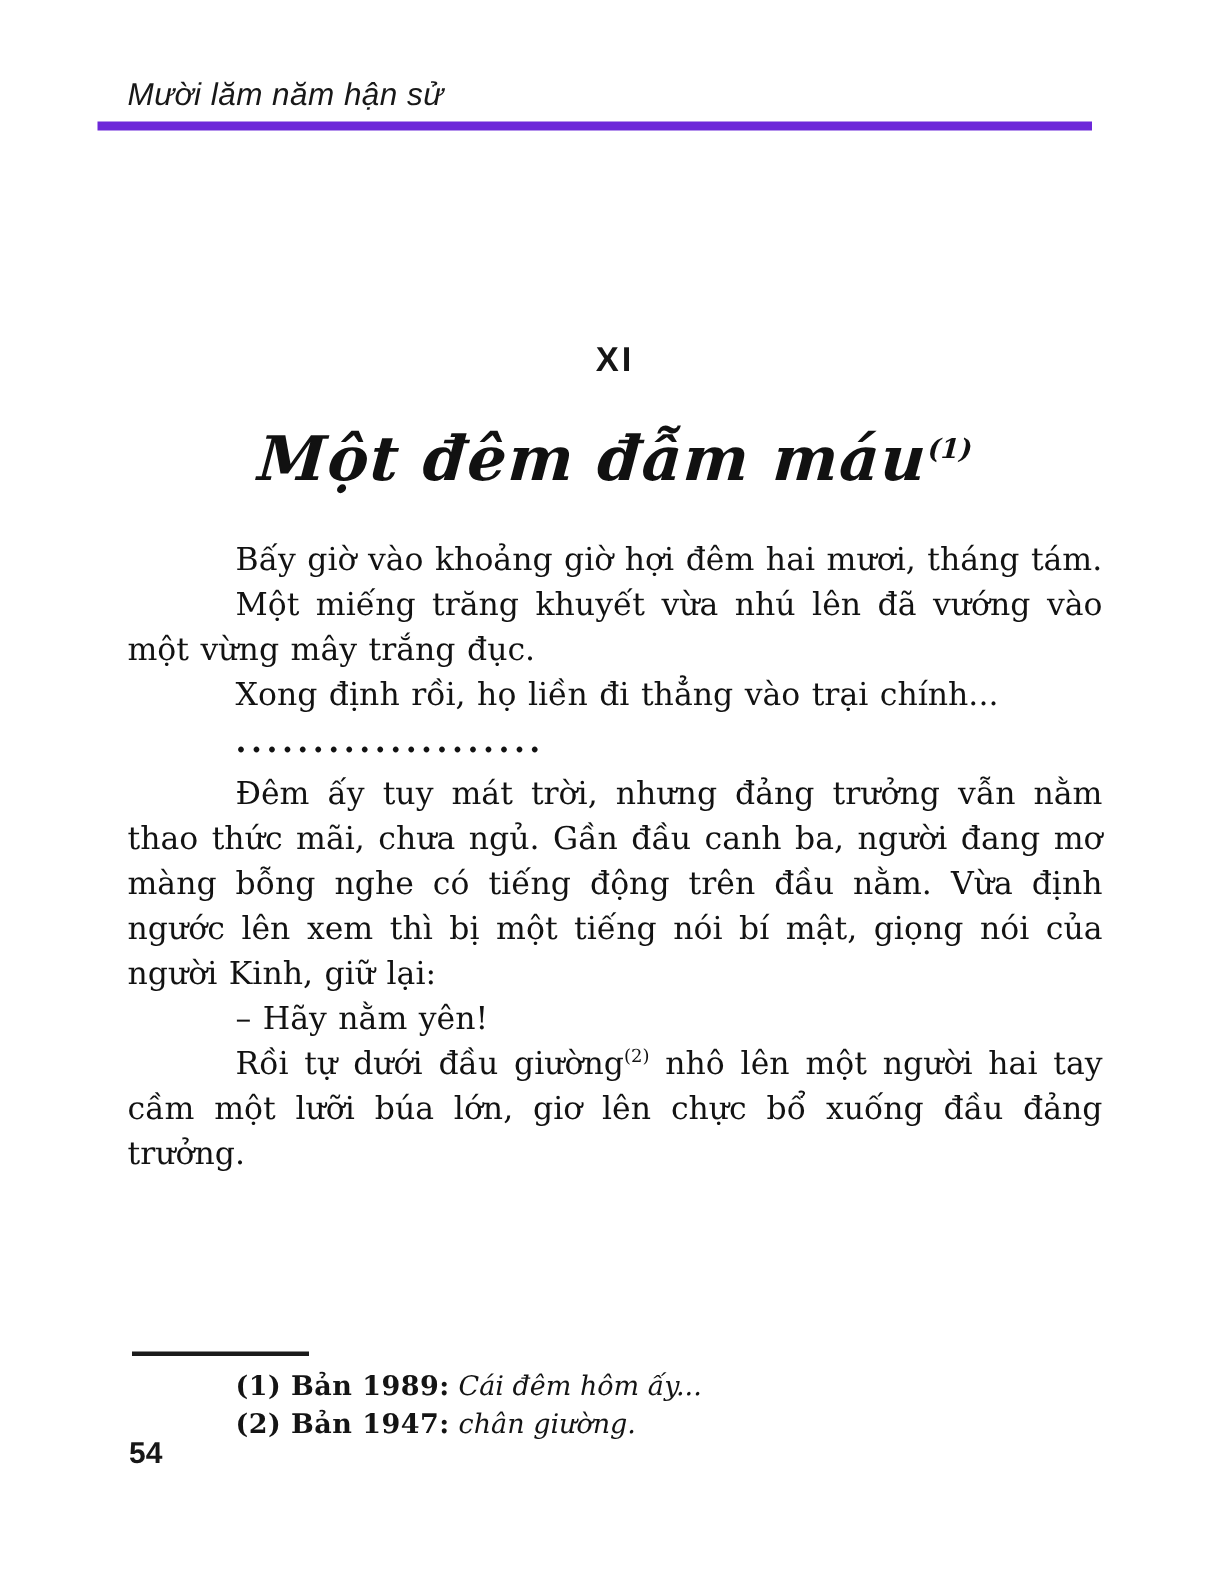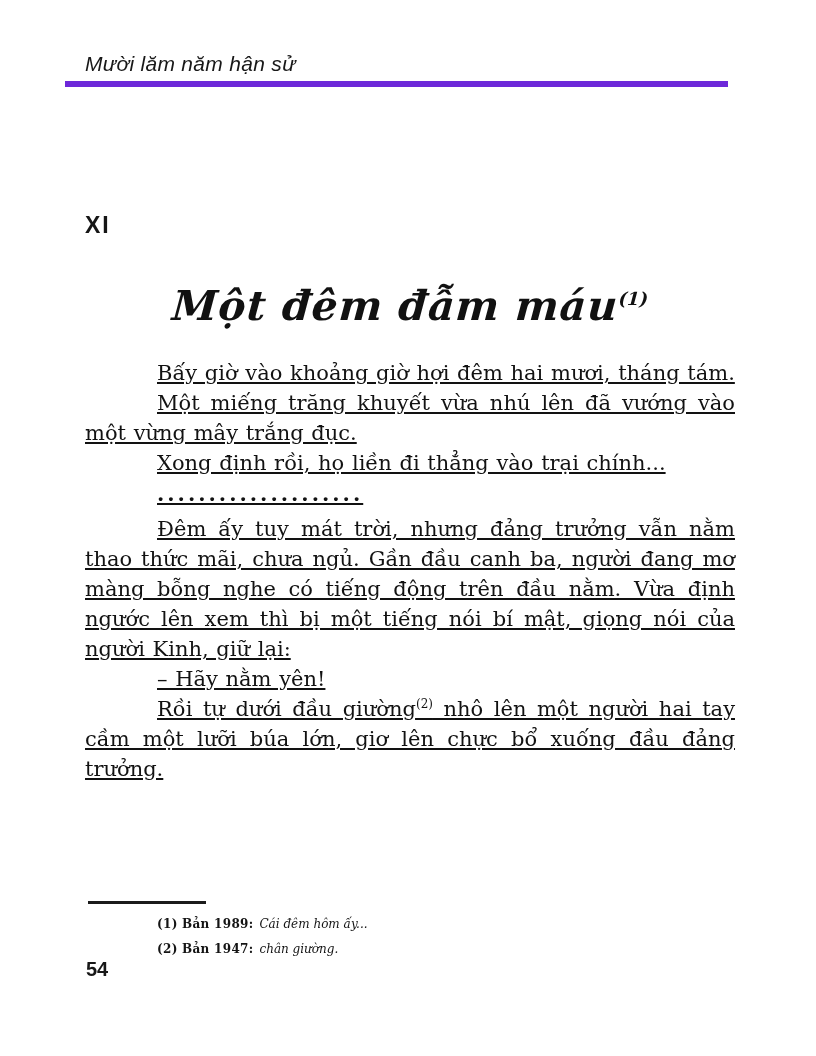--- a/index.html
+++ b/index.html
@@ -32,21 +32,22 @@
     font-style: italic;
     font-size: 21px;
     letter-spacing: 0.3px;
     color: #181818;
   }
   
   .chapter-number {
     position: absolute;
     left: 85px;
     width: 650px;
-    top: 212px;
+    top: 226px;
+    text-align: center;
     font-family: "Liberation Sans", sans-serif;
     font-weight: bold;
     font-size: 23px;
     letter-spacing: 2px;
     color: #161616;
   }
   
   .chapter-title {
     position: absolute;
     left: 85px;
@@ -77,21 +78,20 @@
     width: 650px;
     font-size: 21px;
     line-height: 30px;
     text-align: justify;
     color: #121212;
   }
   .body-text p {
     margin: 0;
     text-indent: 72px;
     word-spacing: 1px;
-    text-decoration: underline;
   }
   .body-text p.space-before {
     margin-top: 5px;
   }
   .body-text p.dots {
     letter-spacing: 3px;
     font-weight: bold;
     line-height: 31px;
   }
   .body-text sup {
@@ -106,21 +106,21 @@
     top: 901px;
     width: 118px;
     height: 0;
     border-top: 3px solid #1b1b1b;
   }
   .footnotes {
     position: absolute;
     left: 85px;
     top: 912px;
     width: 650px;
-    font-size: 12px;
+    font-size: 18px;
     line-height: 25px;
     color: #141414;
   }
   .footnotes p {
     margin: 0;
     text-indent: 72px;
   }
   .fn-label {
     font-weight: bold;
     letter-spacing: 0.3px;

